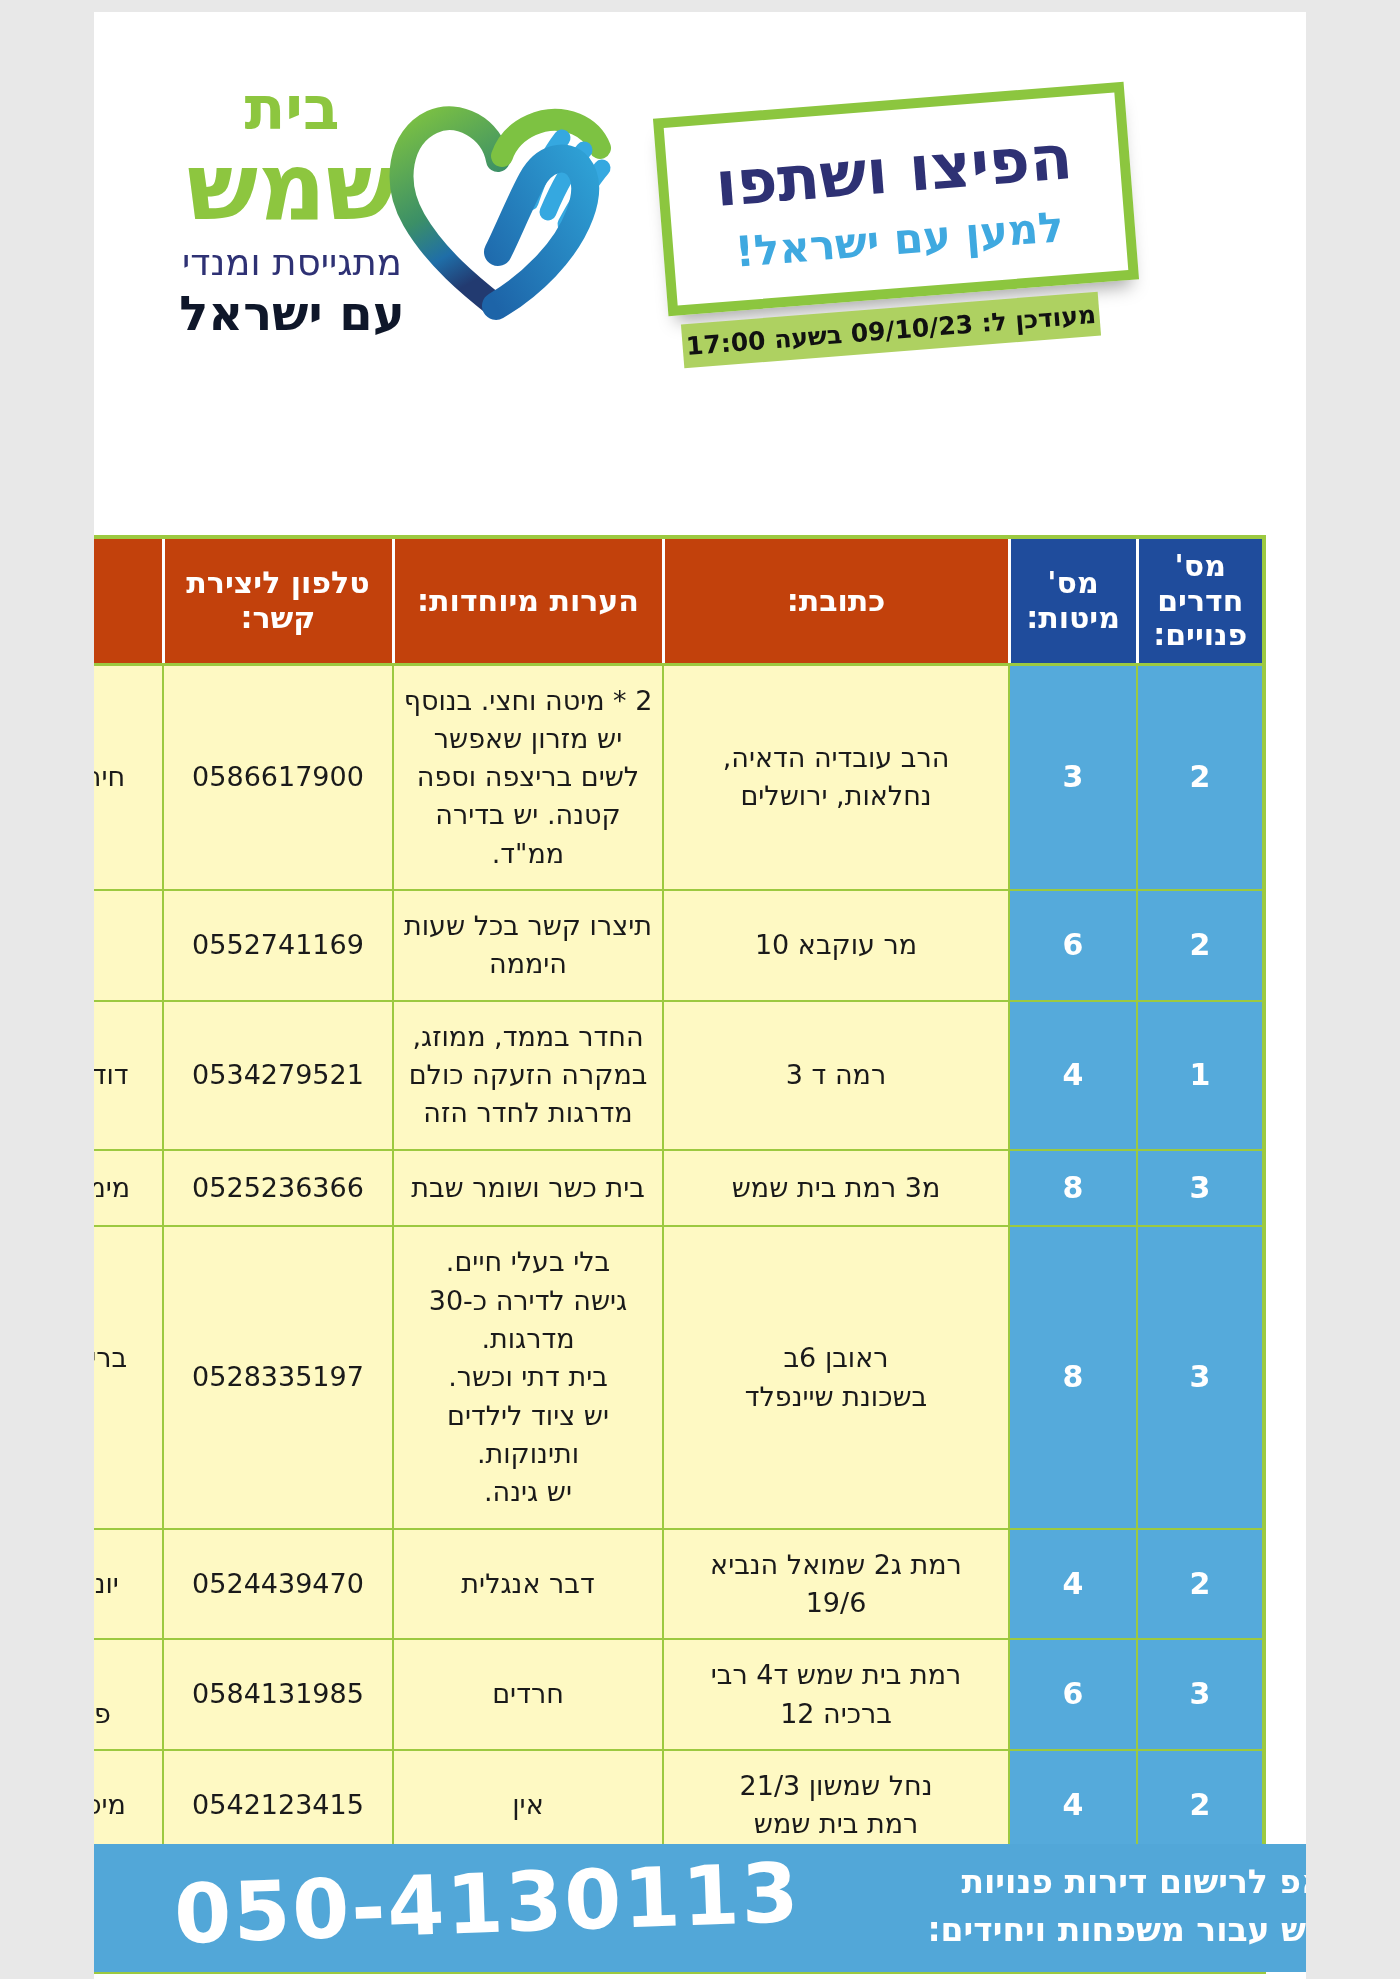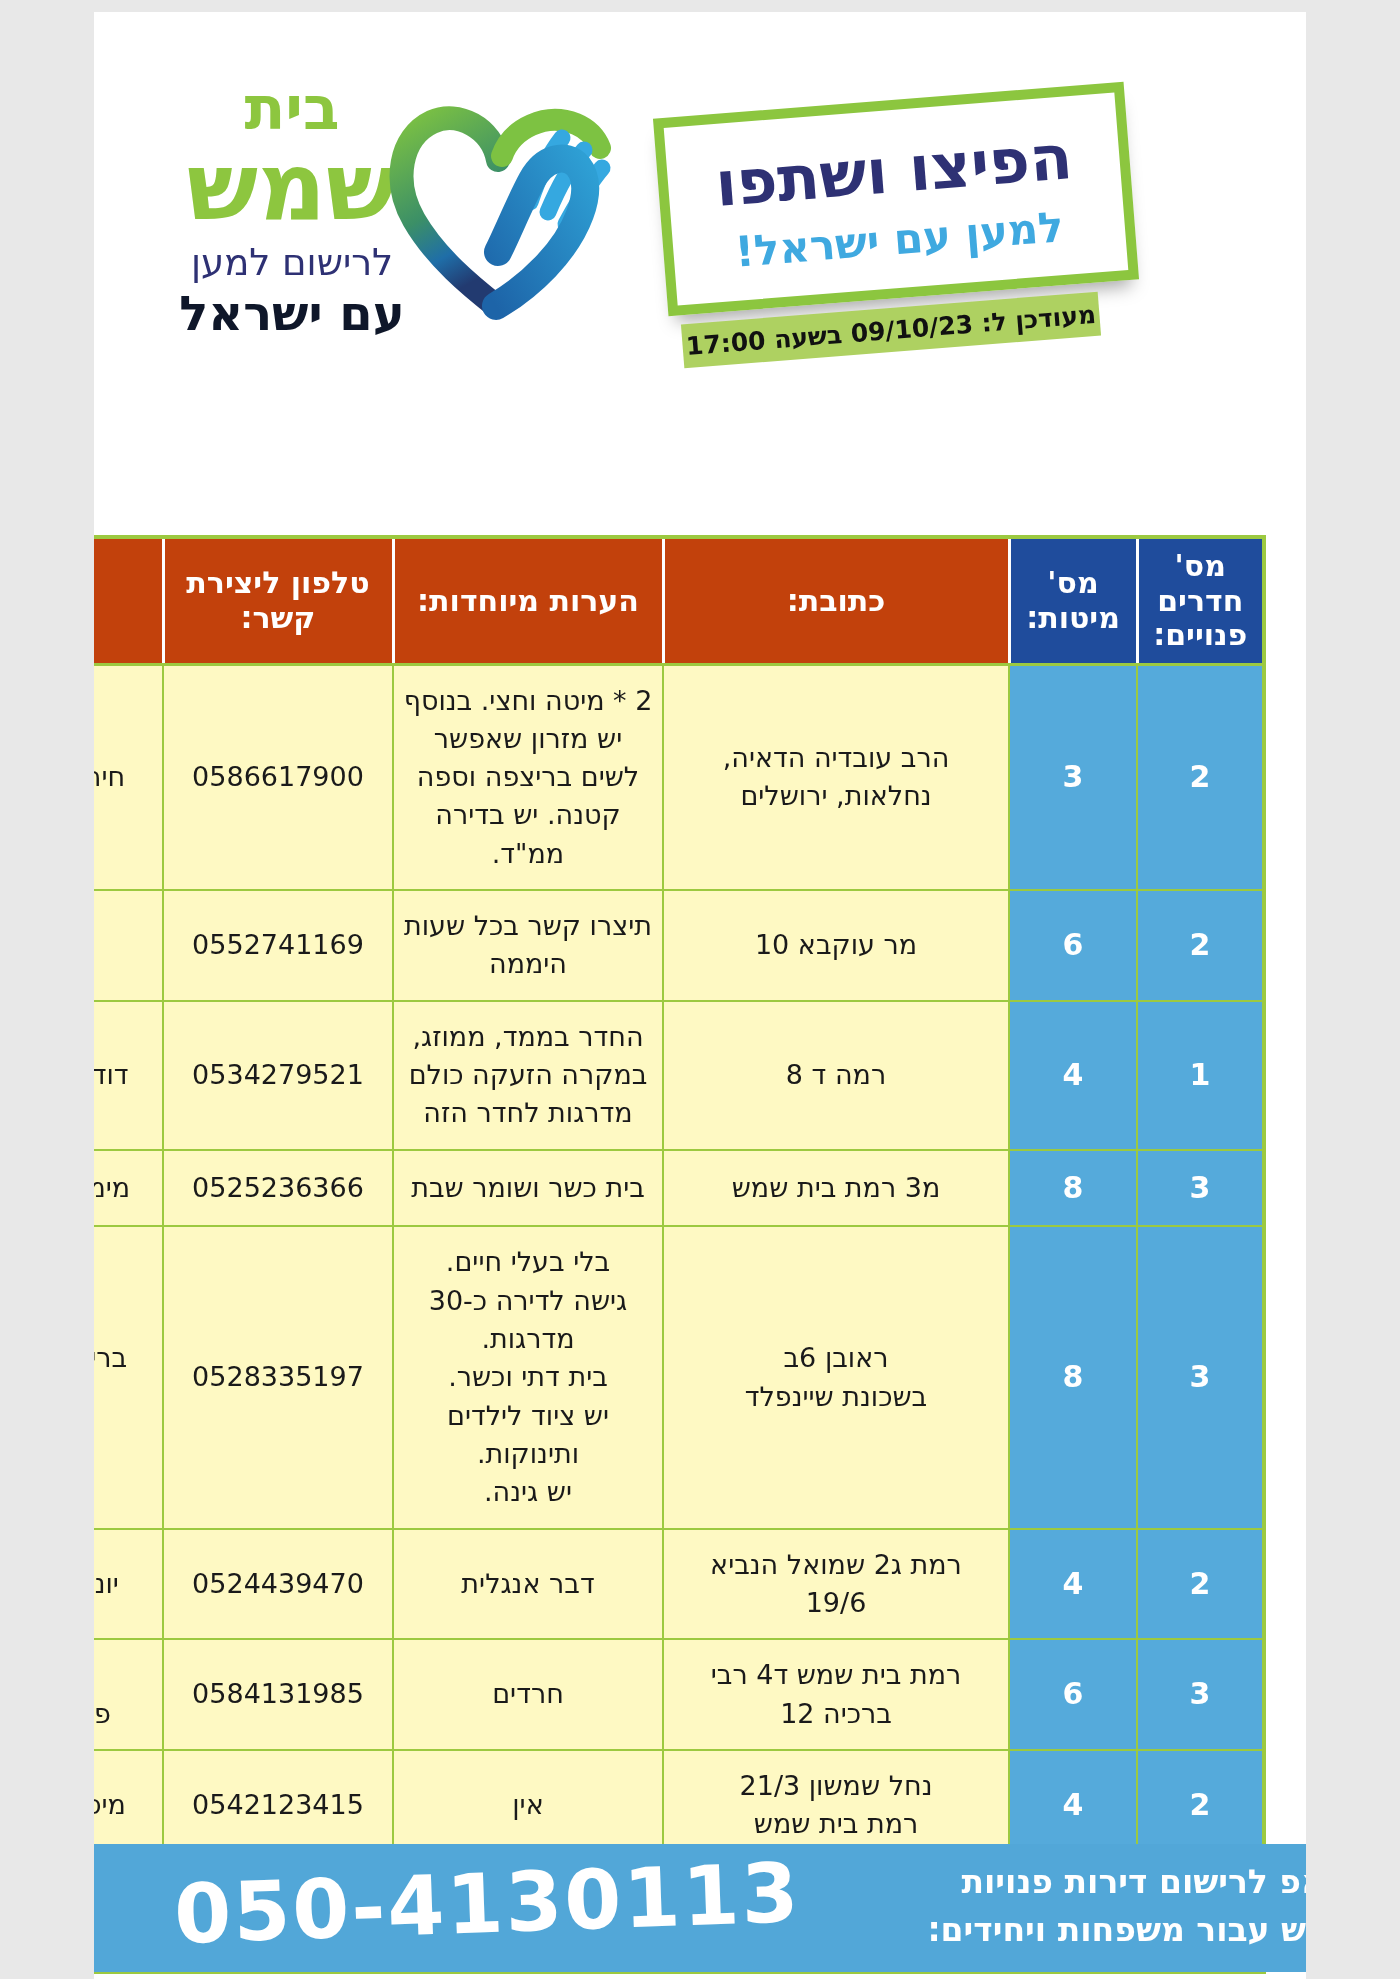--- a/index.html
+++ b/index.html
@@ -63,21 +63,21 @@
   }
 </style>
 </head>
 <body>
 
 <div class="page">
 
   <div class="logo-text">
     <div class="logo-line1">בית</div>
     <div class="logo-line2">שמש</div>
-    <div class="logo-line3">לרישום למען</div>
+    <div class="logo-line3">מתגייסת ומנדי</div>
     <div class="logo-line4">עם ישראל</div>
   </div>
 
   <svg class="heart-logo" width="240" height="250" viewBox="0 0 240 250">
     <defs>
       <linearGradient id="ribbon" x1="0" y1="0" x2="0.3" y2="1">
         <stop offset="0" stop-color="#7dc242"></stop>
         <stop offset="0.55" stop-color="#3b8f67"></stop>
         <stop offset="0.8" stop-color="#1f6ea8"></stop>
         <stop offset="1" stop-color="#223a70"></stop>
@@ -141,21 +141,21 @@
           <td class="num">2</td>
           <td class="num">6</td>
           <td>מר עוקבא 10</td>
           <td>תיצרו קשר בכל שעות היממה</td>
           <td>0552741169</td>
           <td>יעקב</td>
         </tr>
         <tr>
           <td class="num">1</td>
           <td class="num">4</td>
-          <td>רמה ד 8</td>
+          <td>רמה ד 3</td>
           <td>החדר בממד, ממוזג, במקרה הזעקה כולם מדרגות לחדר הזה</td>
           <td>0534279521</td>
           <td>דוד פרידלס</td>
         </tr>
         <tr>
           <td class="num">3</td>
           <td class="num">8</td>
           <td>מ3 רמת בית שמש</td>
           <td>בית כשר ושומר שבת</td>
           <td>0525236366</td>

